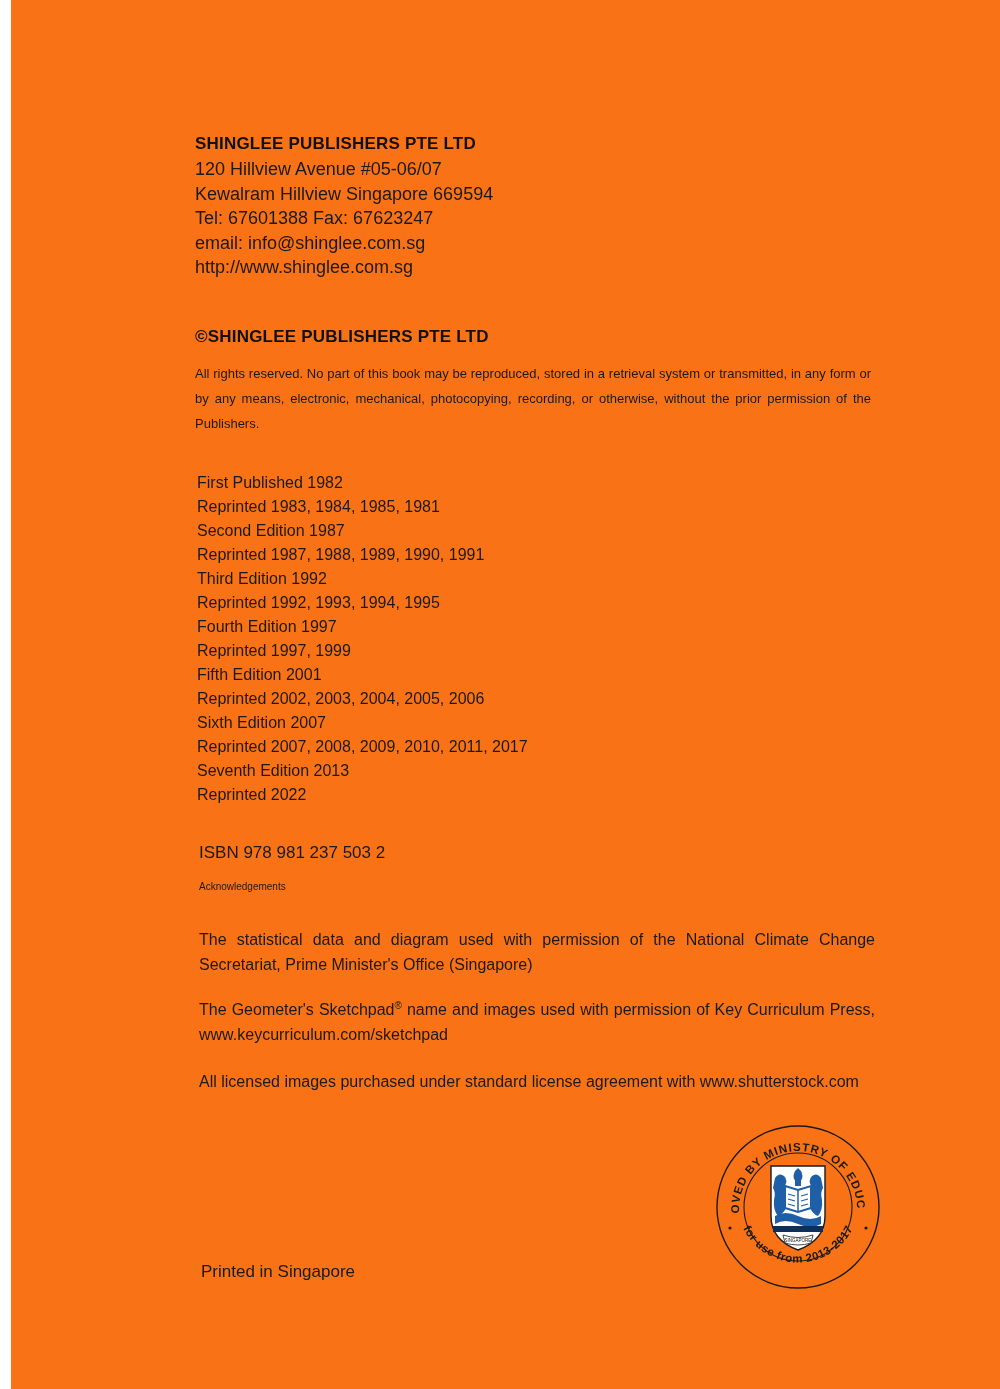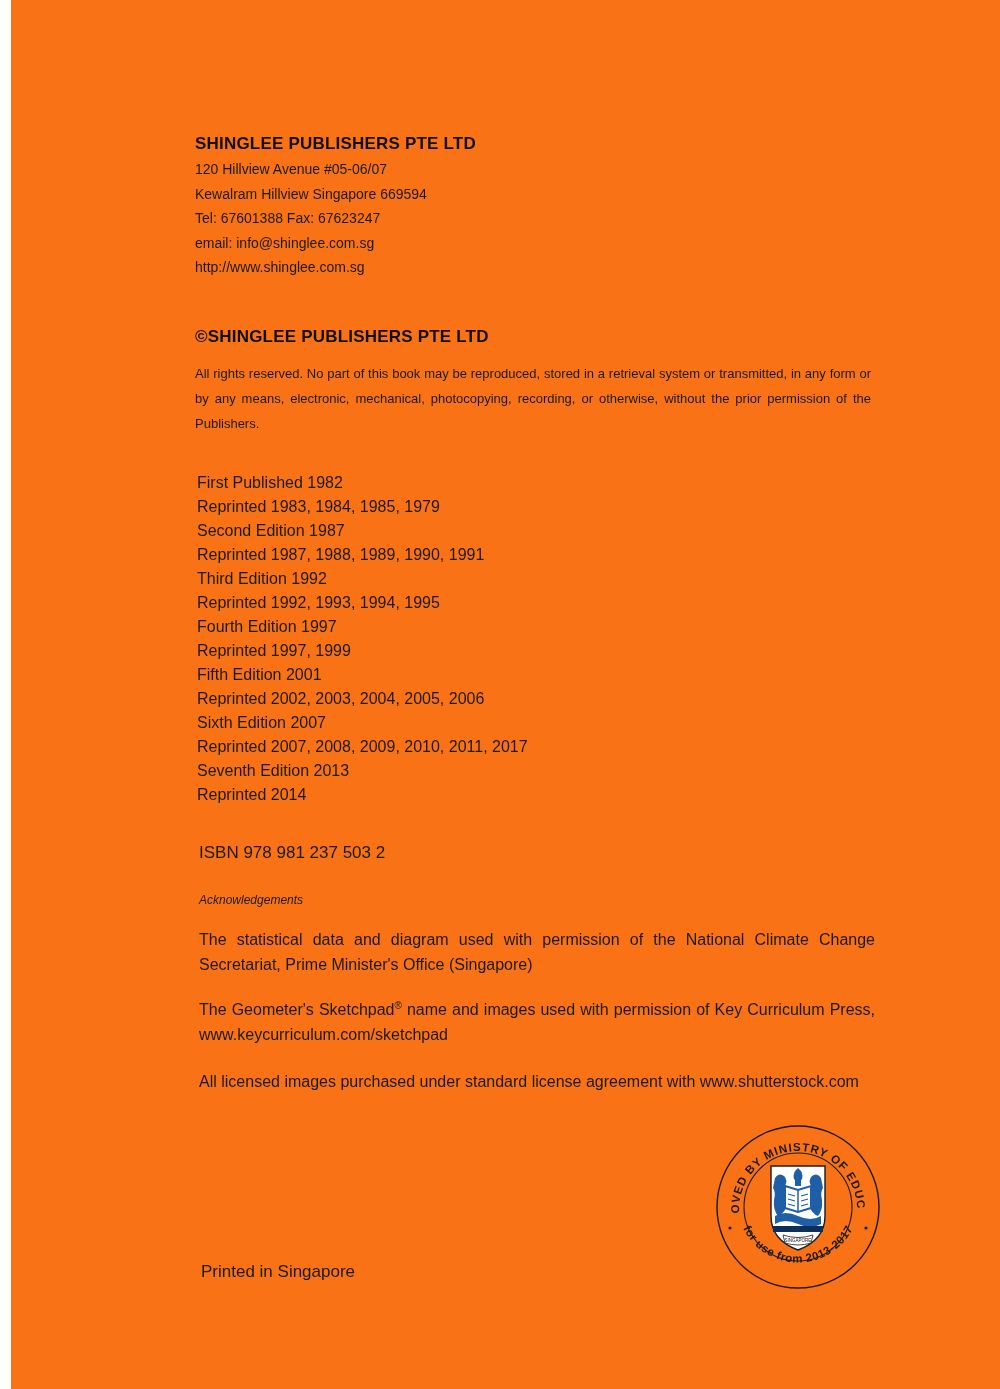--- a/index.html
+++ b/index.html
@@ -22,21 +22,21 @@
       background: #f97316;
     }
     .block { position: absolute; }
     .heading {
       font-weight: bold;
       font-size: 17px;
       letter-spacing: 0.2px;
       color: #111;
     }
     .line {
-      font-size: 14px;
+      font-size: 18px;
       line-height: 24.4px;
       white-space: nowrap;
       color: #1a1a1a;
     }
     .para {
       font-size: 13px;
       line-height: 25px;
       color: #1a1a1a;
       text-align: justify;
     }
@@ -47,21 +47,21 @@
     #copyright { left: 184px; top: 327px; width: 676px; }
     #copyright .heading { margin-bottom: 14px; }
 
     #history { left: 186px; top: 471px; }
     #history .line { line-height: 24.0px; font-size: 16px; }
 
     #isbn { left: 188px; top: 831px; font-size: 17px; margin-top: 12px; }
 
     #ack-title {
       left: 188px; top: 881px;
-      font-style: italic; font-size: 12px; margin-top: 12px;
+      font-size: 10px;
     }
     #ack1 { left: 188px; top: 927px; width: 676px; }
     #ack2 { left: 188px; top: 997px; width: 676px; }
     #ack3 { left: 188px; top: 1069px; width: 676px; }
     .ack-para {
       font-size: 16px;
       line-height: 25px;
       text-align: justify;
       text-align-last: left;
     }
@@ -89,33 +89,33 @@
     <div class="line">http://www.shinglee.com.sg</div>
   </div>
 
   <div class="block" id="copyright">
     <div class="heading">©SHINGLEE PUBLISHERS PTE LTD</div>
     <div class="para">All rights reserved. No part of this book may be reproduced, stored in a retrieval system or transmitted, in any form or by any means, electronic, mechanical, photocopying, recording, or otherwise, without the prior permission of the Publishers.</div>
   </div>
 
   <div class="block" id="history">
     <div class="line">First Published 1982</div>
-    <div class="line">Reprinted 1983, 1984, 1985, 1979</div>
+    <div class="line">Reprinted 1983, 1984, 1985, 1981</div>
     <div class="line">Second  Edition 1987</div>
     <div class="line">Reprinted 1987, 1988, 1989, 1990, 1991</div>
     <div class="line">Third Edition 1992</div>
     <div class="line">Reprinted 1992, 1993, 1994, 1995</div>
     <div class="line">Fourth Edition 1997</div>
     <div class="line">Reprinted 1997, 1999</div>
     <div class="line">Fifth Edition 2001</div>
     <div class="line">Reprinted 2002, 2003, 2004, 2005, 2006</div>
     <div class="line">Sixth Edition 2007</div>
     <div class="line">Reprinted 2007, 2008, 2009, 2010, 2011, 2017</div>
     <div class="line">Seventh Edition 2013</div>
-    <div class="line">Reprinted 2014</div>
+    <div class="line">Reprinted 2022</div>
   </div>
 
   <div class="block" id="isbn">ISBN 978 981 237 503 2</div>
 
   <div class="block" id="ack-title">Acknowledgements</div>
 
   <div class="block ack-para" id="ack1">The statistical data and diagram used with permission of the National Climate Change Secretariat, Prime Minister's Office (Singapore)</div>
 
   <div class="block ack-para" id="ack2"><span>The Geometer's Sketchpad</span><span class="reg">®</span><span> name and images used with permission of Key Curriculum Press, www.keycurriculum.com/sketchpad</span></div>
 

